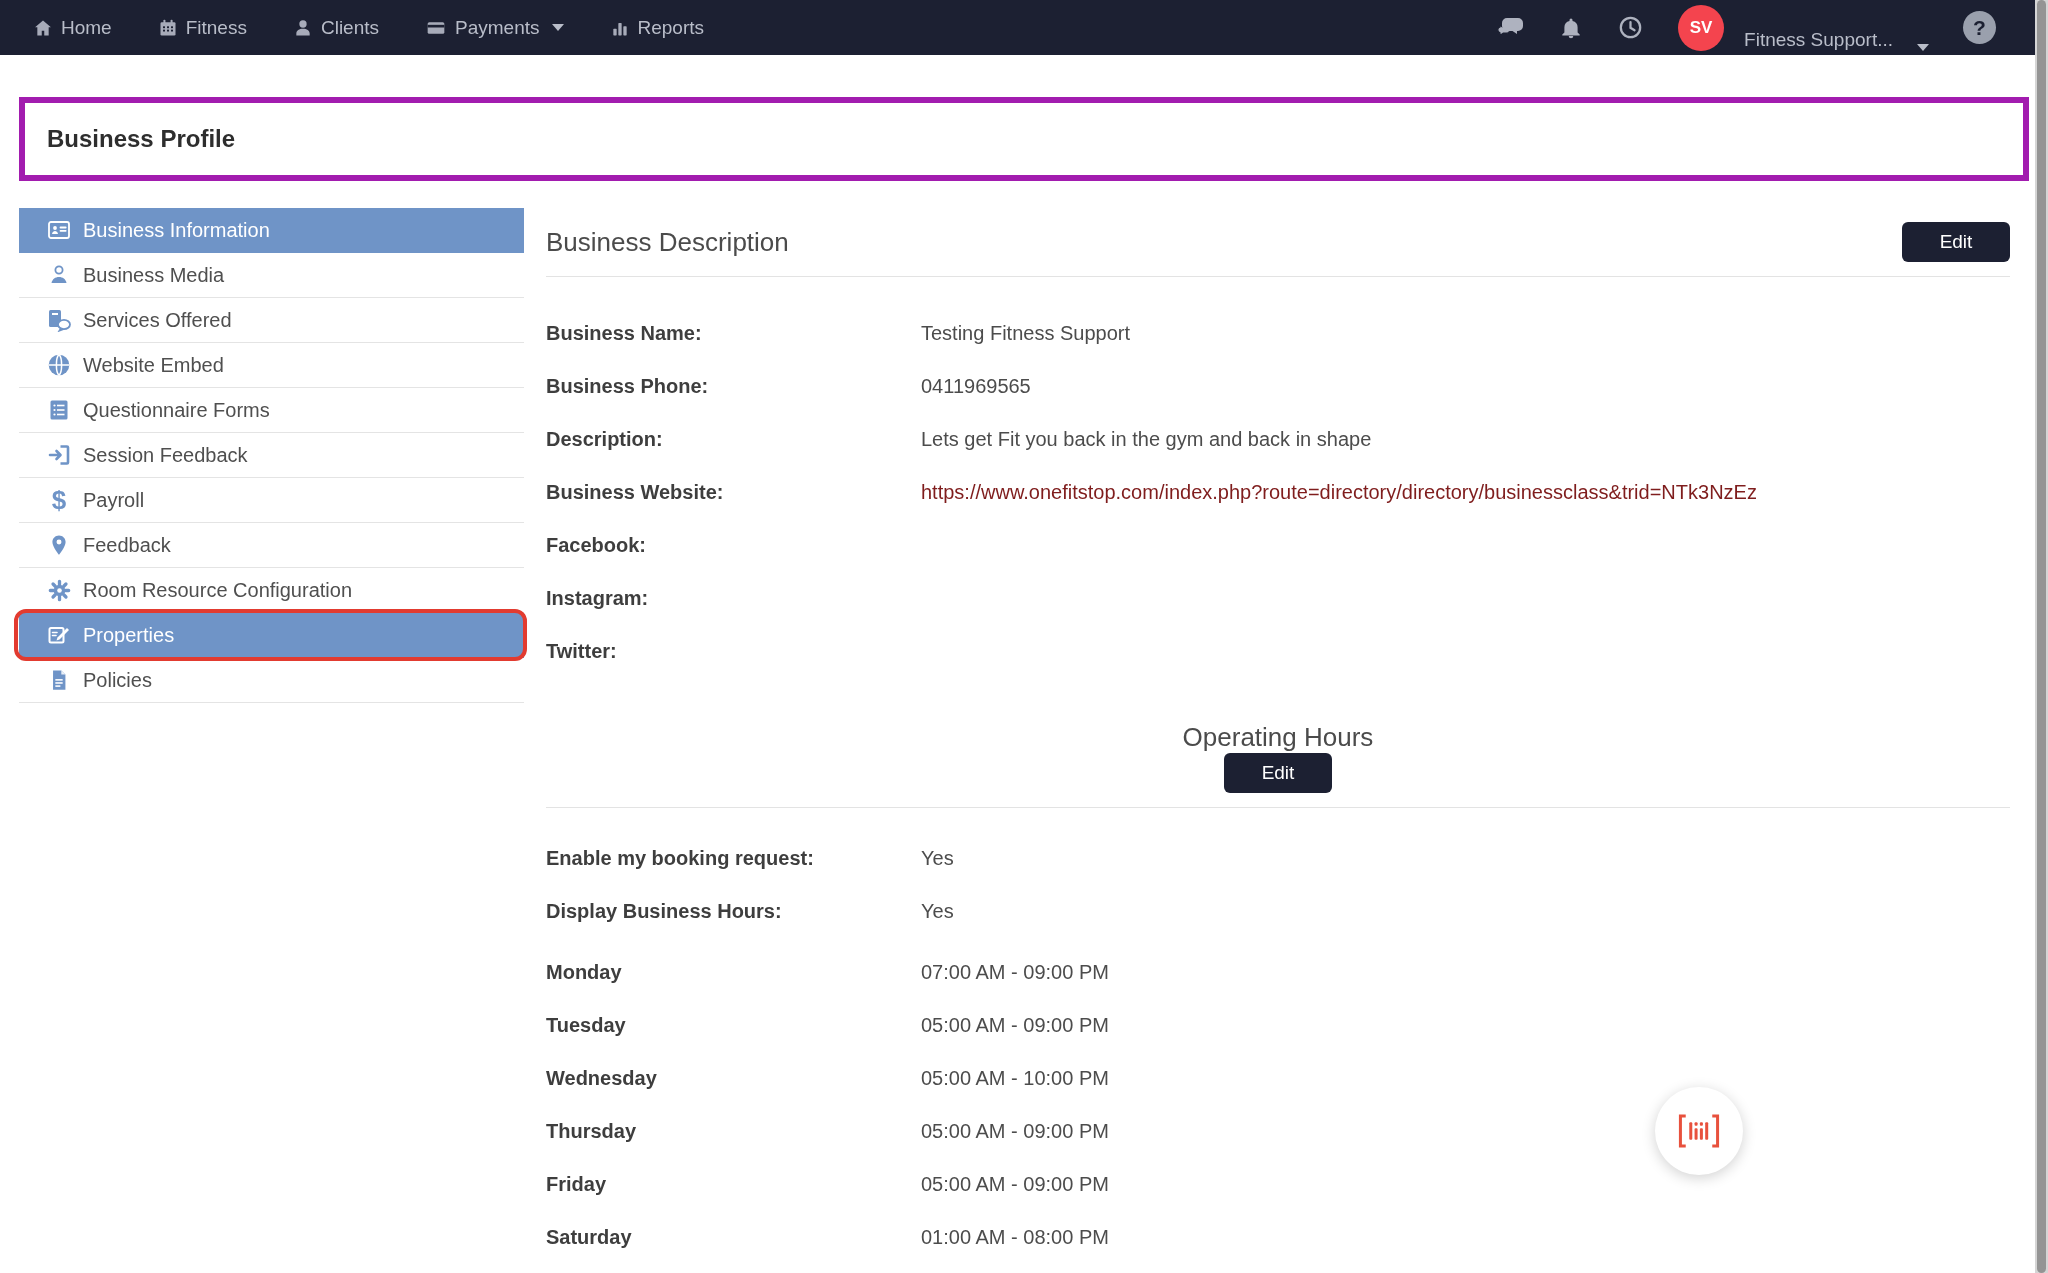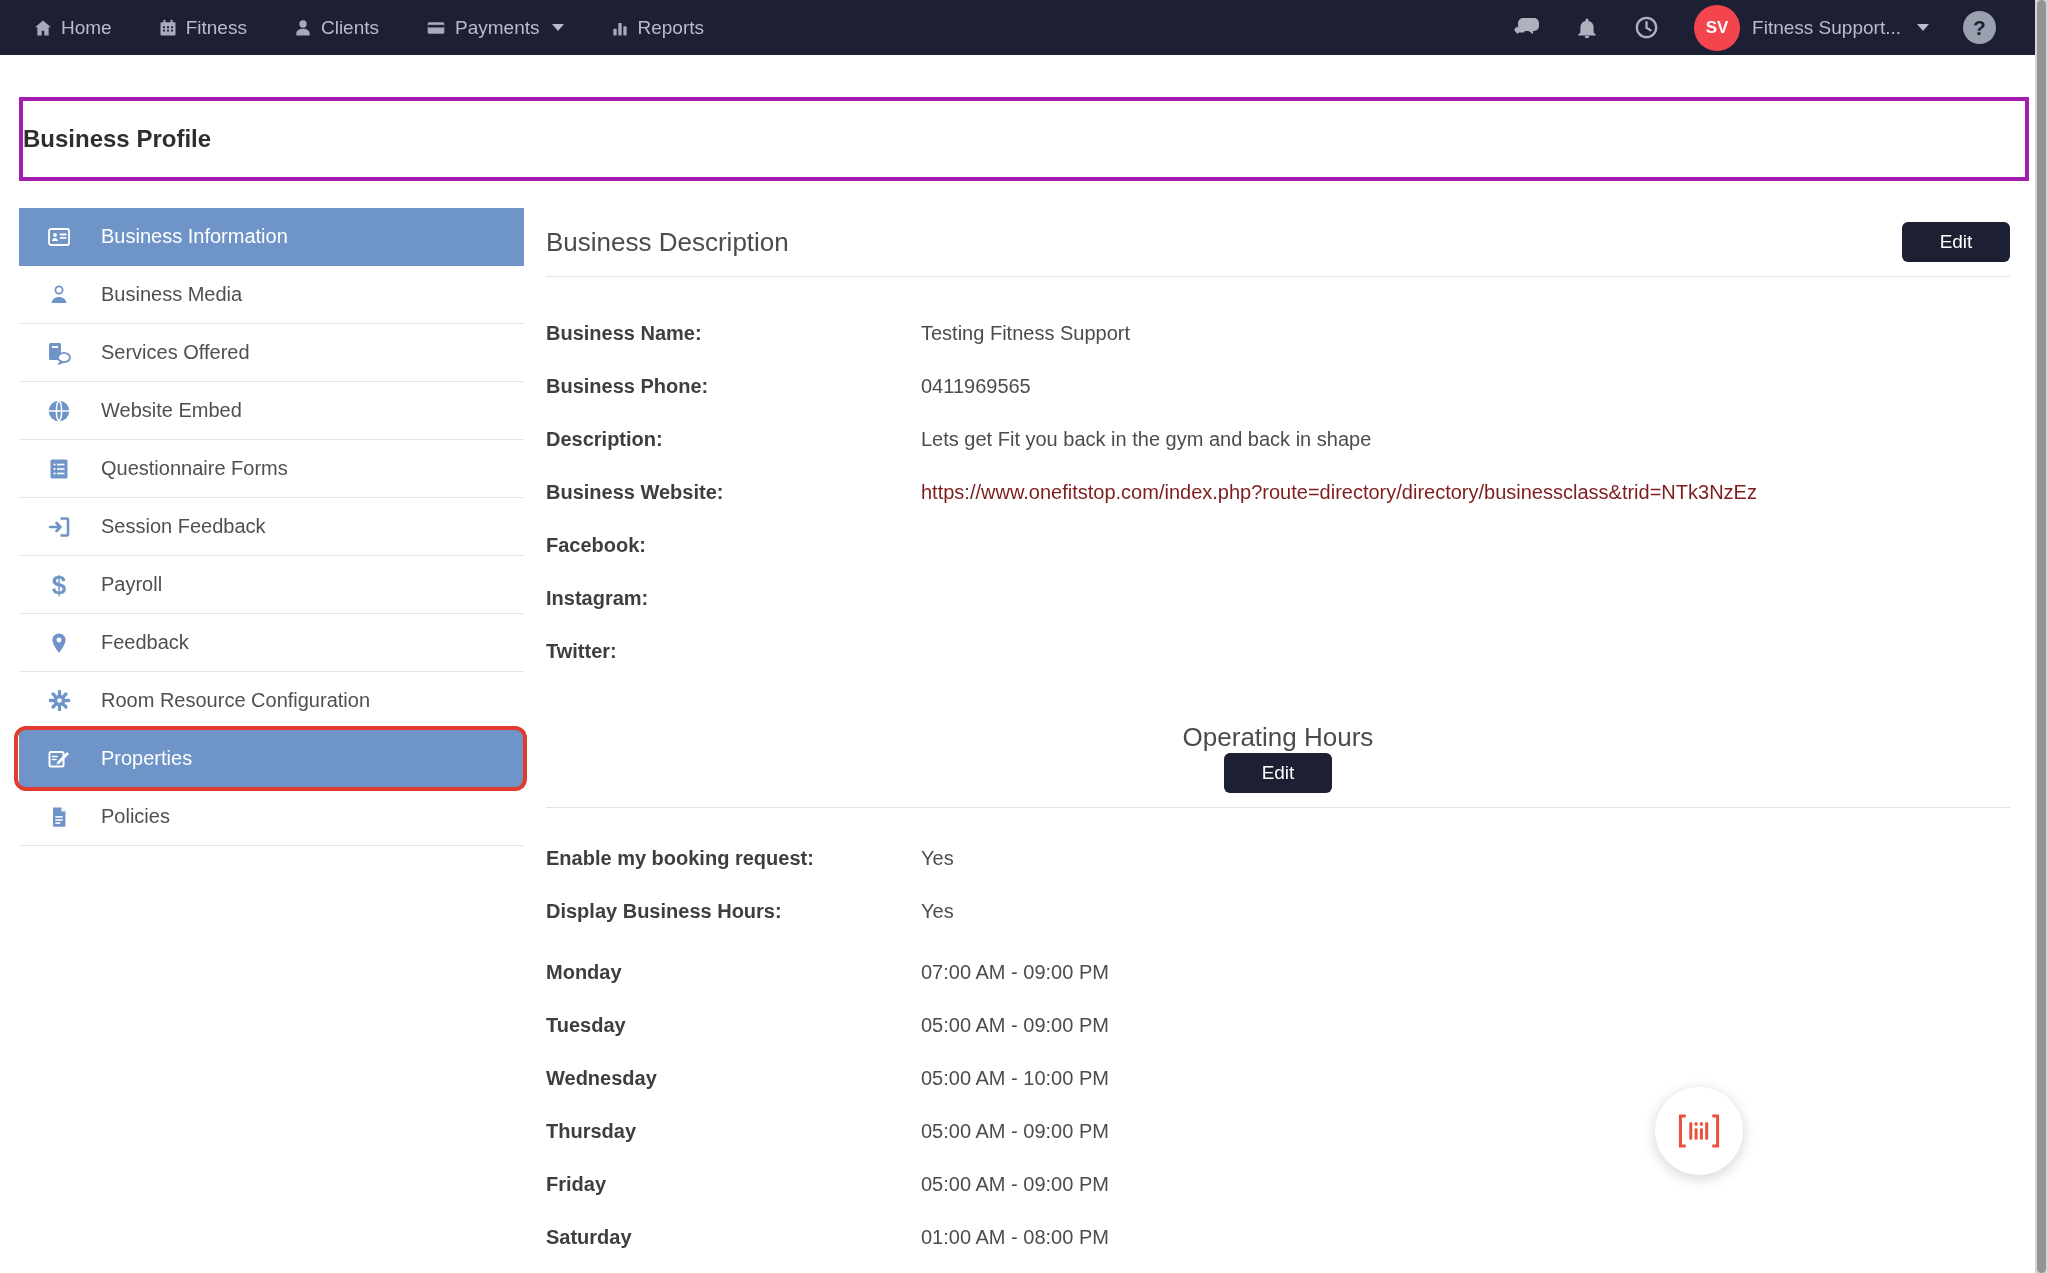--- a/index.html
+++ b/index.html
@@ -11,38 +11,38 @@
             padding:0 52px 0 33px; position:relative; z-index:5; }
   .nav-left { display:flex; gap:46px; }
   .nav-item { display:flex; align-items:center; gap:8px; color:#b9bdc9; font-size:19px;
               cursor:pointer; white-space:nowrap; }
   .nav-item svg { display:block; }
   .nicon { color:#a7abb9; display:flex; align-items:center; }
   .caret-down { width:0; height:0; border-left:6px solid transparent; border-right:6px solid transparent;
                 border-top:7px solid #b9bdc9; margin-left:4px; }
   .nav-right { margin-left:auto; display:flex; align-items:center; gap:34px; }
   .ricon { color:#aeb2bf; display:flex; align-items:center; cursor:pointer; }
-  .user-menu { display:flex; align-items:center; gap:12px; cursor:pointer; }
+  .user-menu { display:flex; align-items:flex-end; gap:20px; cursor:pointer; }
   .avatar { width:46px; height:46px; border-radius:50%; background:#f4444e; color:#fff;
             display:flex; align-items:center; justify-content:center; font-size:17px; font-weight:bold; }
   .uname { color:#b9bdc9; font-size:19px; }
   .help-badge { width:33px; height:33px; border-radius:50%; background:#9aa0ad; color:#1c2032;
                 display:flex; align-items:center; justify-content:center; font-size:21px;
                 font-weight:bold; cursor:pointer; }
 
   
-  .title-card { margin:42px 19px 0 19px; height:84px; background:#fff; border:4px solid #a21caf;
-                display:flex; align-items:center; }
+  .title-card { margin:42px 19px 0 19px; height:84px; background:#fff; border:6px solid #a21caf;
+                display:flex; align-items:center; padding-left:22px; }
   .page-title { font-size:24px; font-weight:bold; color:#2e2e2e; }
 
   
   .content { display:flex; margin-top:27px; padding:0 19px; align-items:flex-start; }
   .sidebar { width:505px; flex:none; }
-  .side-item { height:58px; background:#fff; border-bottom:1px solid #e4e4e4;
-               display:flex; align-items:center; gap:28px; padding-left:26px;
+  .side-item { height:45px; background:#fff; border-bottom:1px solid #e4e4e4;
+               display:flex; align-items:center; gap:10px; padding-left:26px;
                font-size:20px; color:#4f4f4f; cursor:pointer; position:relative; }
   .side-item .sicon { width:28px; display:flex; justify-content:center; color:#6f94c7; flex:none; }
   .side-item.sel { background:#6f94c7; color:#fff; border-bottom-color:#6f94c7; }
   .side-item.sel .sicon { color:#fff; }
   .dollar-glyph { font-size:26px; font-weight:bold; line-height:1; }
   .annotation-box { position:absolute; inset:-4px -3px -4px -5px; border:4px solid #e23b30;
                     border-radius:12px; pointer-events:none; z-index:3; }
 
   .main { flex:1; margin-left:22px; padding-right:19px; }
   .sec-head { display:flex; justify-content:space-between; align-items:center; padding-top:14px; }

